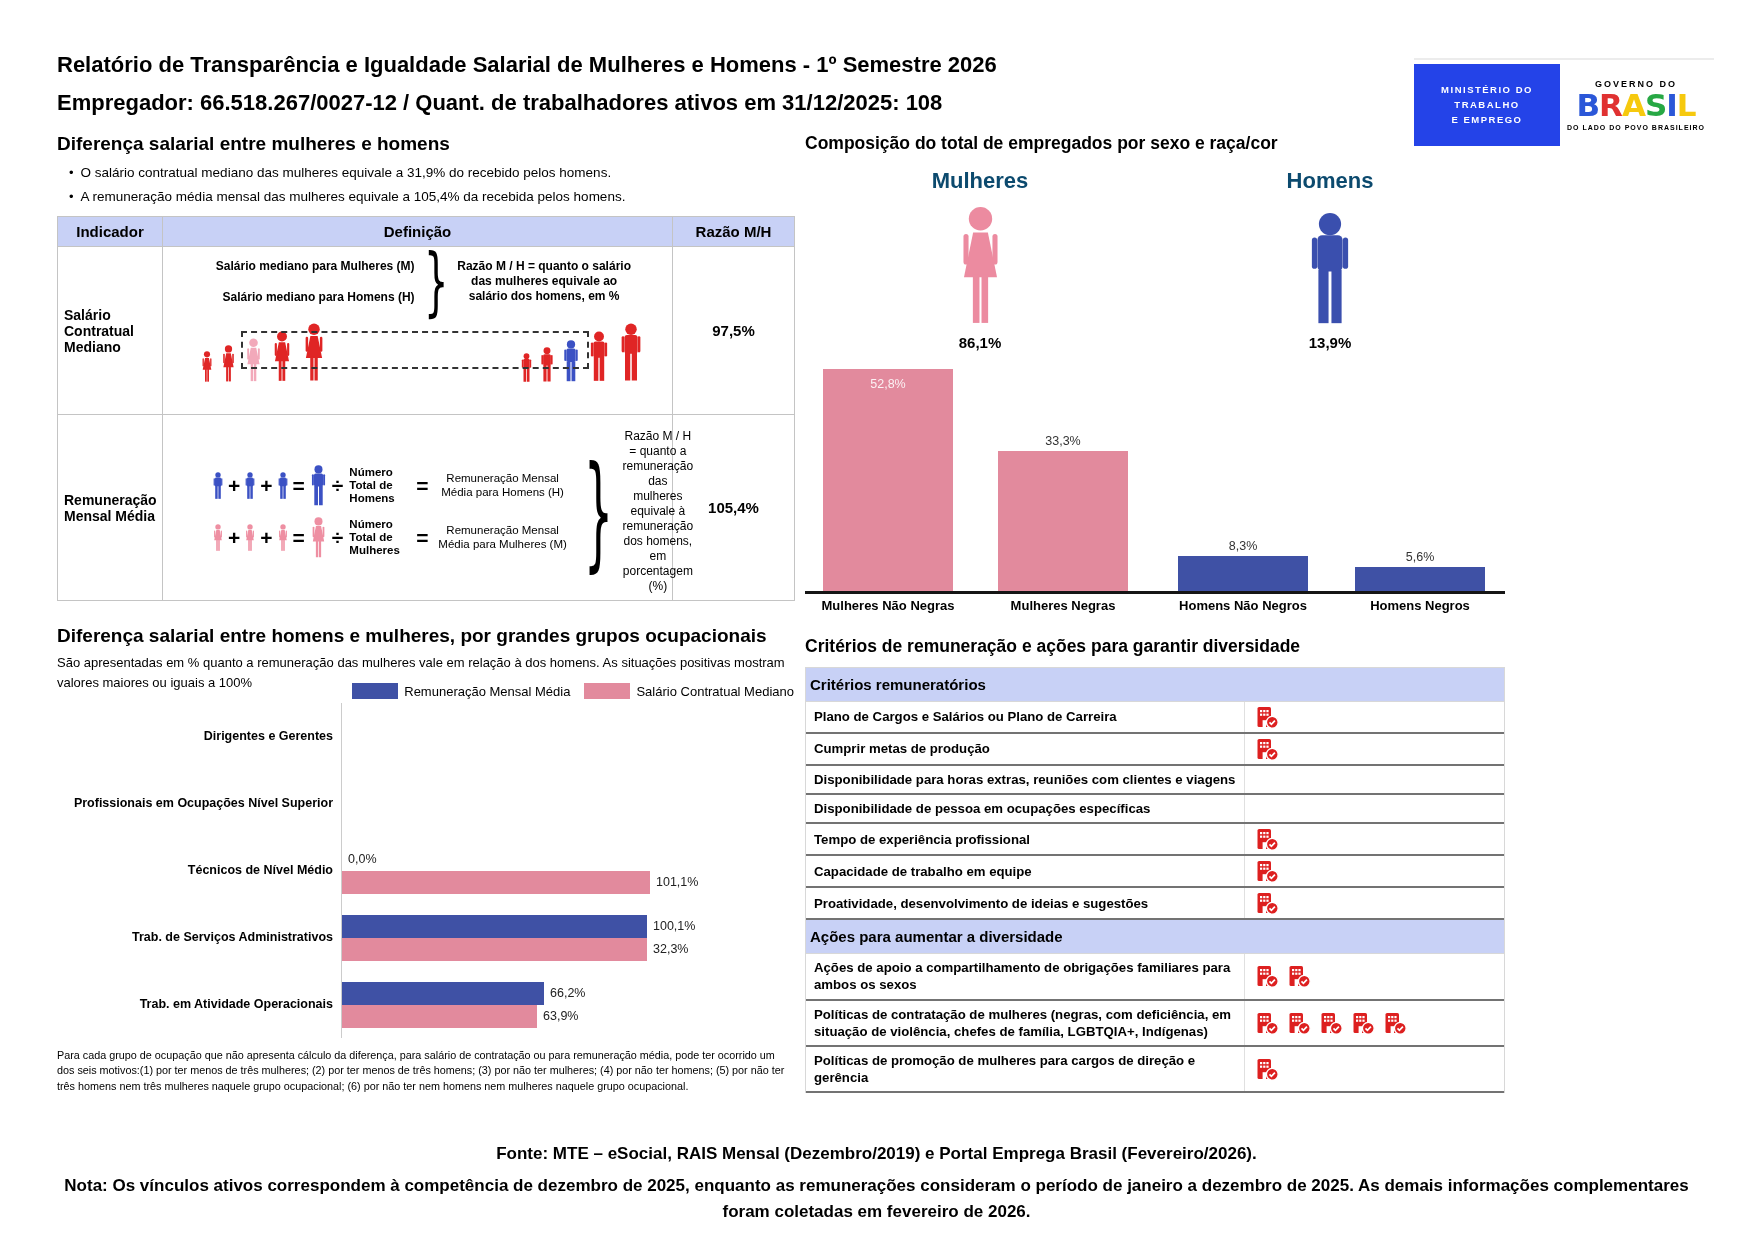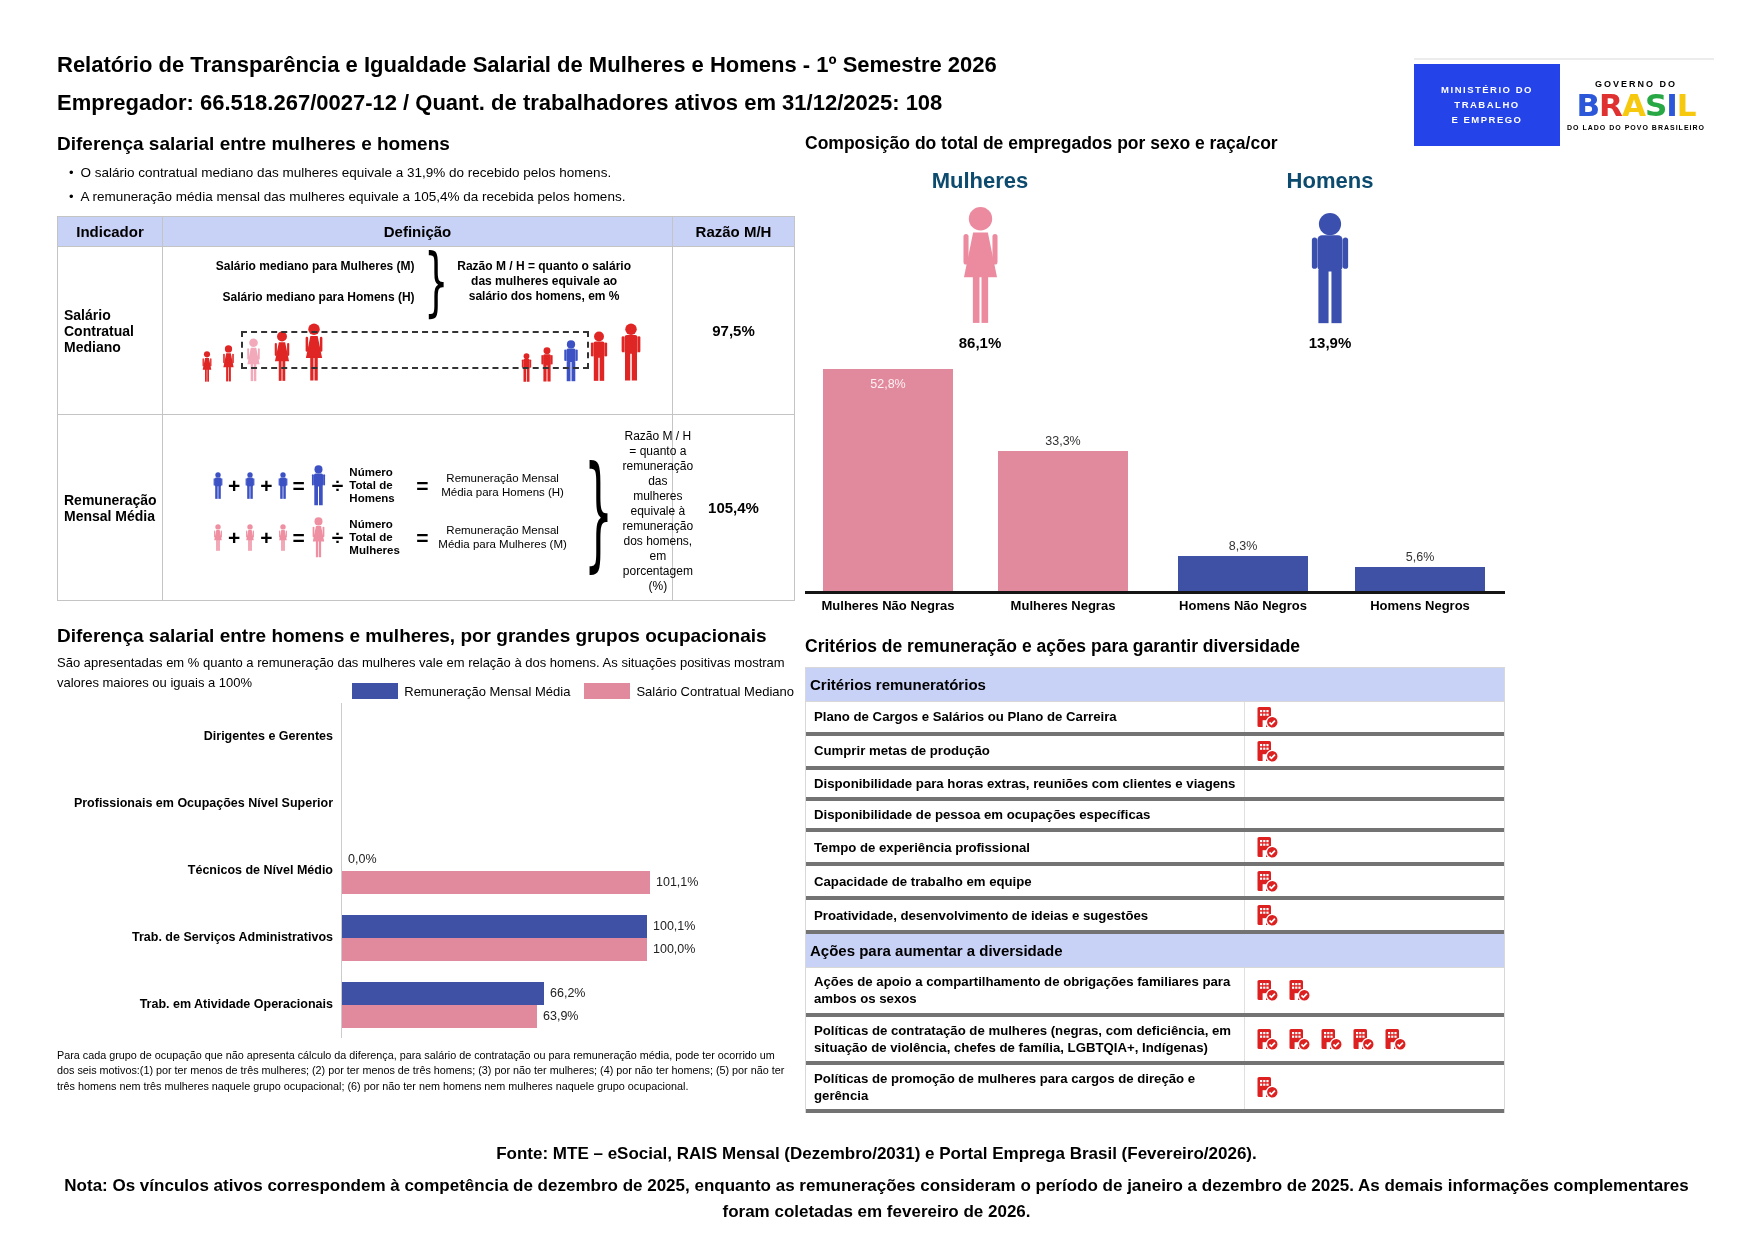--- a/index.html
+++ b/index.html
@@ -99,21 +99,21 @@
   .comp-label { font-size:12.5px; color:#333; margin-bottom:3px; }
   .comp-label.inside { color:rgba(255,255,255,0.88); margin-top:8px; margin-bottom:0; }
   .comp-axis { height:3px; background:#151515; width:100%; }
   .comp-cats { position:relative; height:22px; margin-top:4px; }
   .comp-cat { position:absolute; width:174px; text-align:center; font-size:13px; font-weight:bold; white-space:nowrap; }
 
   
   .crit-title { margin-top:16px; }
   .crit-table { margin-top:10px; border:1px solid #d8d8d8; border-bottom:none; }
   .crit-header { background:#c8d1f6; font-size:15px; font-weight:bold; padding:8px 4px; border-bottom:1px solid #d8d8d8; }
-  .crit-row { display:flex; border-bottom:4px solid #737373; min-height:29px; }
+  .crit-row { display:flex; border-bottom:2px solid #737373; min-height:29px; }
   .crit-label { width:438px; font-size:13.2px; font-weight:bold; padding:5px 8px; line-height:1.3; display:flex; align-items:center; }
   .crit-icons { flex:1; border-left:1px solid #e0e0e0; display:flex; align-items:center; gap:8px; padding:3px 10px; }
   .company-icon { width:24px; height:24px; fill:#dd2020; }
 
   
   .footer { position:absolute; top:1144px; left:0; width:100%; text-align:center; font-weight:bold; font-size:17px; }
   .footer .nota { margin-top:9px; padding:0 44px; line-height:1.5; }
 </style>
 </head>
 <body>
@@ -344,21 +344,21 @@
       </div>
       <div class="occ-row">
         <div class="occ-cat">Trab. de Serviços Administrativos</div>
         <div class="occ-bars">
           <div class="occ-barline">
             <div class="occ-bar" style="width: 305px; background: rgb(63, 81, 165);"></div>
             <span class="occ-val">100,1%</span>
           </div>
           <div class="occ-barline">
             <div class="occ-bar" style="width: 305px; background: rgb(226, 138, 157);"></div>
-            <span class="occ-val">100,0%</span>
+            <span class="occ-val">32,3%</span>
           </div>
         </div>
       </div>
       <div class="occ-row">
         <div class="occ-cat">Trab. em Atividade Operacionais</div>
         <div class="occ-bars">
           <div class="occ-barline">
             <div class="occ-bar" style="width: 202px; background: rgb(63, 81, 165);"></div>
             <span class="occ-val">66,2%</span>
           </div>
@@ -508,15 +508,15 @@
         <div class="crit-icons">
           <svg viewBox="0 0 24 24" class="company-icon">
             <use href="#sym-company-check"></use>
           </svg>
         </div>
       </div>
     </div>
 </div>
 
 <div class="footer">
-  <div class="fonte">Fonte: MTE – eSocial, RAIS Mensal (Dezembro/2031) e Portal Emprega Brasil (Fevereiro/2026).</div>
+  <div class="fonte">Fonte: MTE – eSocial, RAIS Mensal (Dezembro/2019) e Portal Emprega Brasil (Fevereiro/2026).</div>
   <div class="nota">Nota: Os vínculos ativos correspondem à competência de dezembro de 2025, enquanto as remunerações consideram o período de janeiro a dezembro de 2025. As demais informações complementares foram coletadas em fevereiro de 2026.</div>
 </div>
 
 </body></html>

